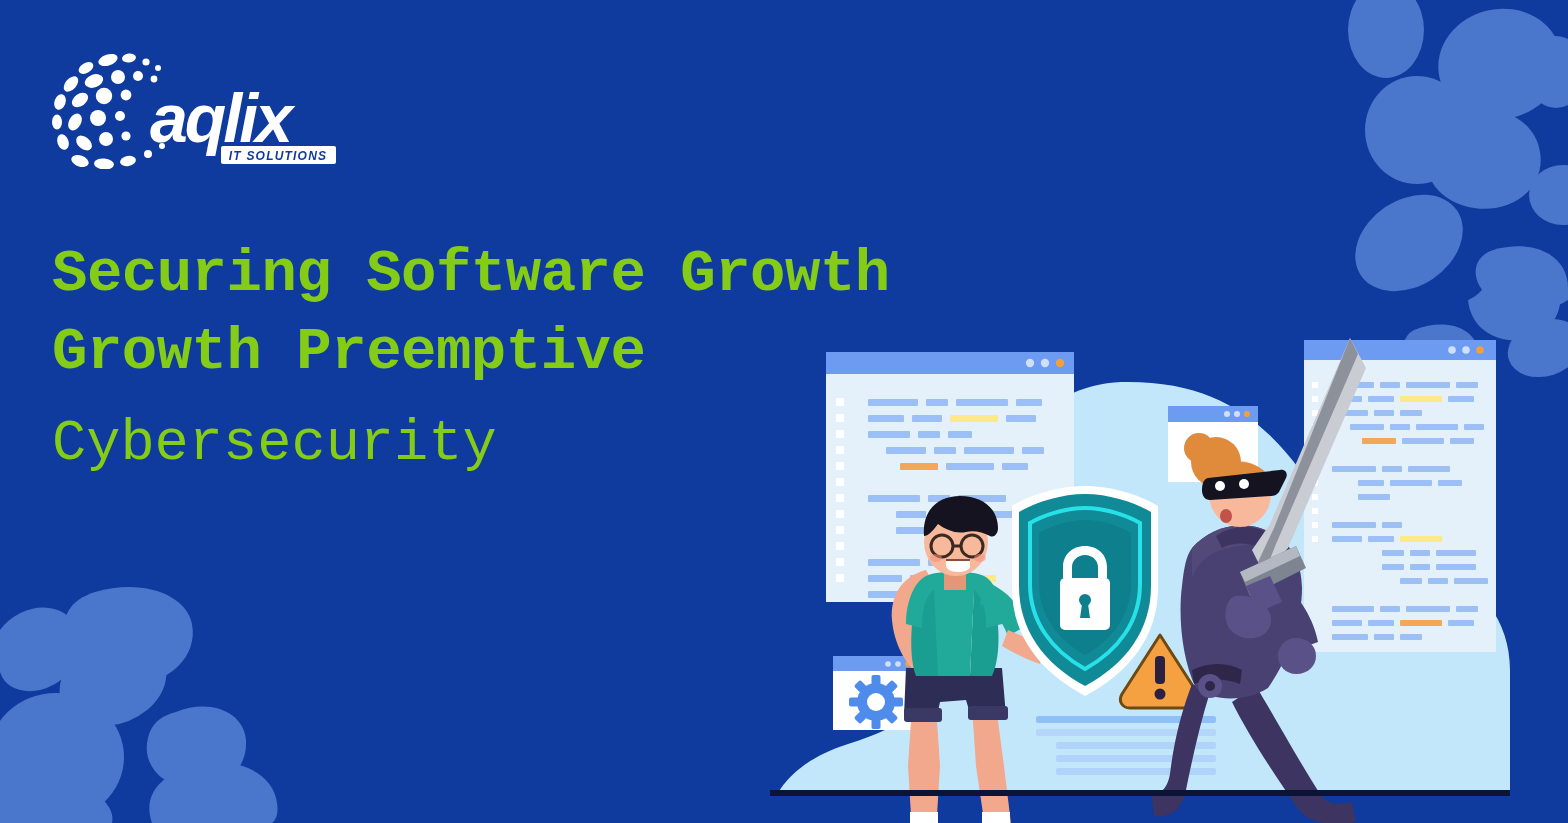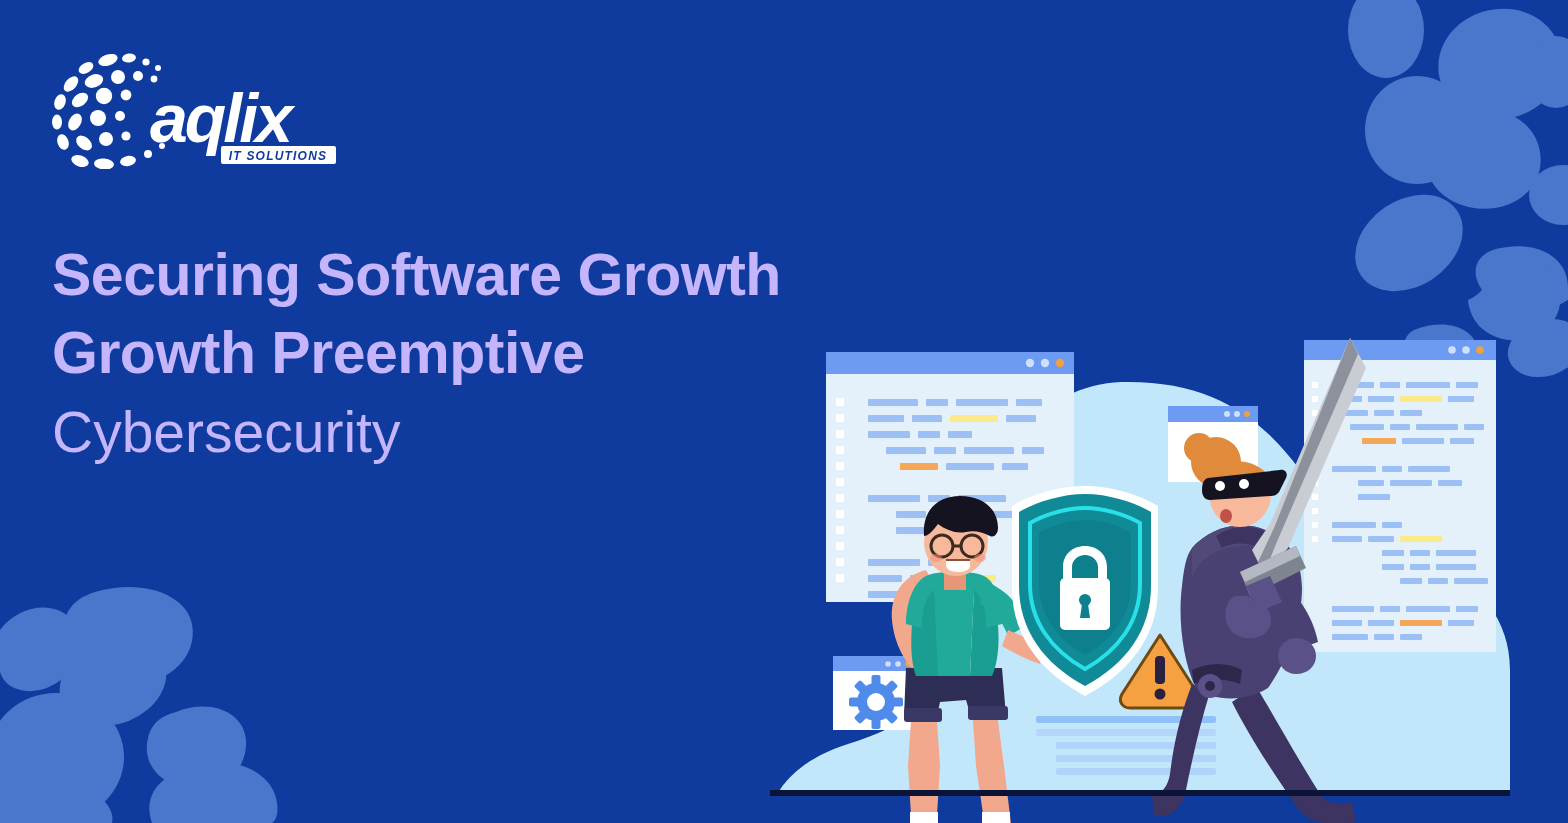--- a/index.html
+++ b/index.html
@@ -24,35 +24,36 @@
     width:300px; height:125px;
   }
   #logo svg { display:block; }
 
   
   #headline {
     position:absolute; left:52px; top:236px;
     width:830px;
   }
   .hl-line {
-    color:#c4b5fd;
-    font-family:Liberation Sans, sans-serif;
+    color:#84cc16;
+    font-family:Liberation Mono, monospace;
     letter-spacing:-0.5px;
     white-space:nowrap;
   }
   .hl-bold {
     font-size:59px;
     font-weight:bold;
     line-height:78px;
   }
   .hl-light {
     font-size:57px;
     font-weight:normal;
     line-height:80px;
     letter-spacing:0px;
+    margin-top:12px;
   }
 
   
   #illustration {
     position:absolute; left:740px; top:320px;
     width:790px; height:503px;
   }
   #illustration svg { display:block; }
 </style>
 </head>

